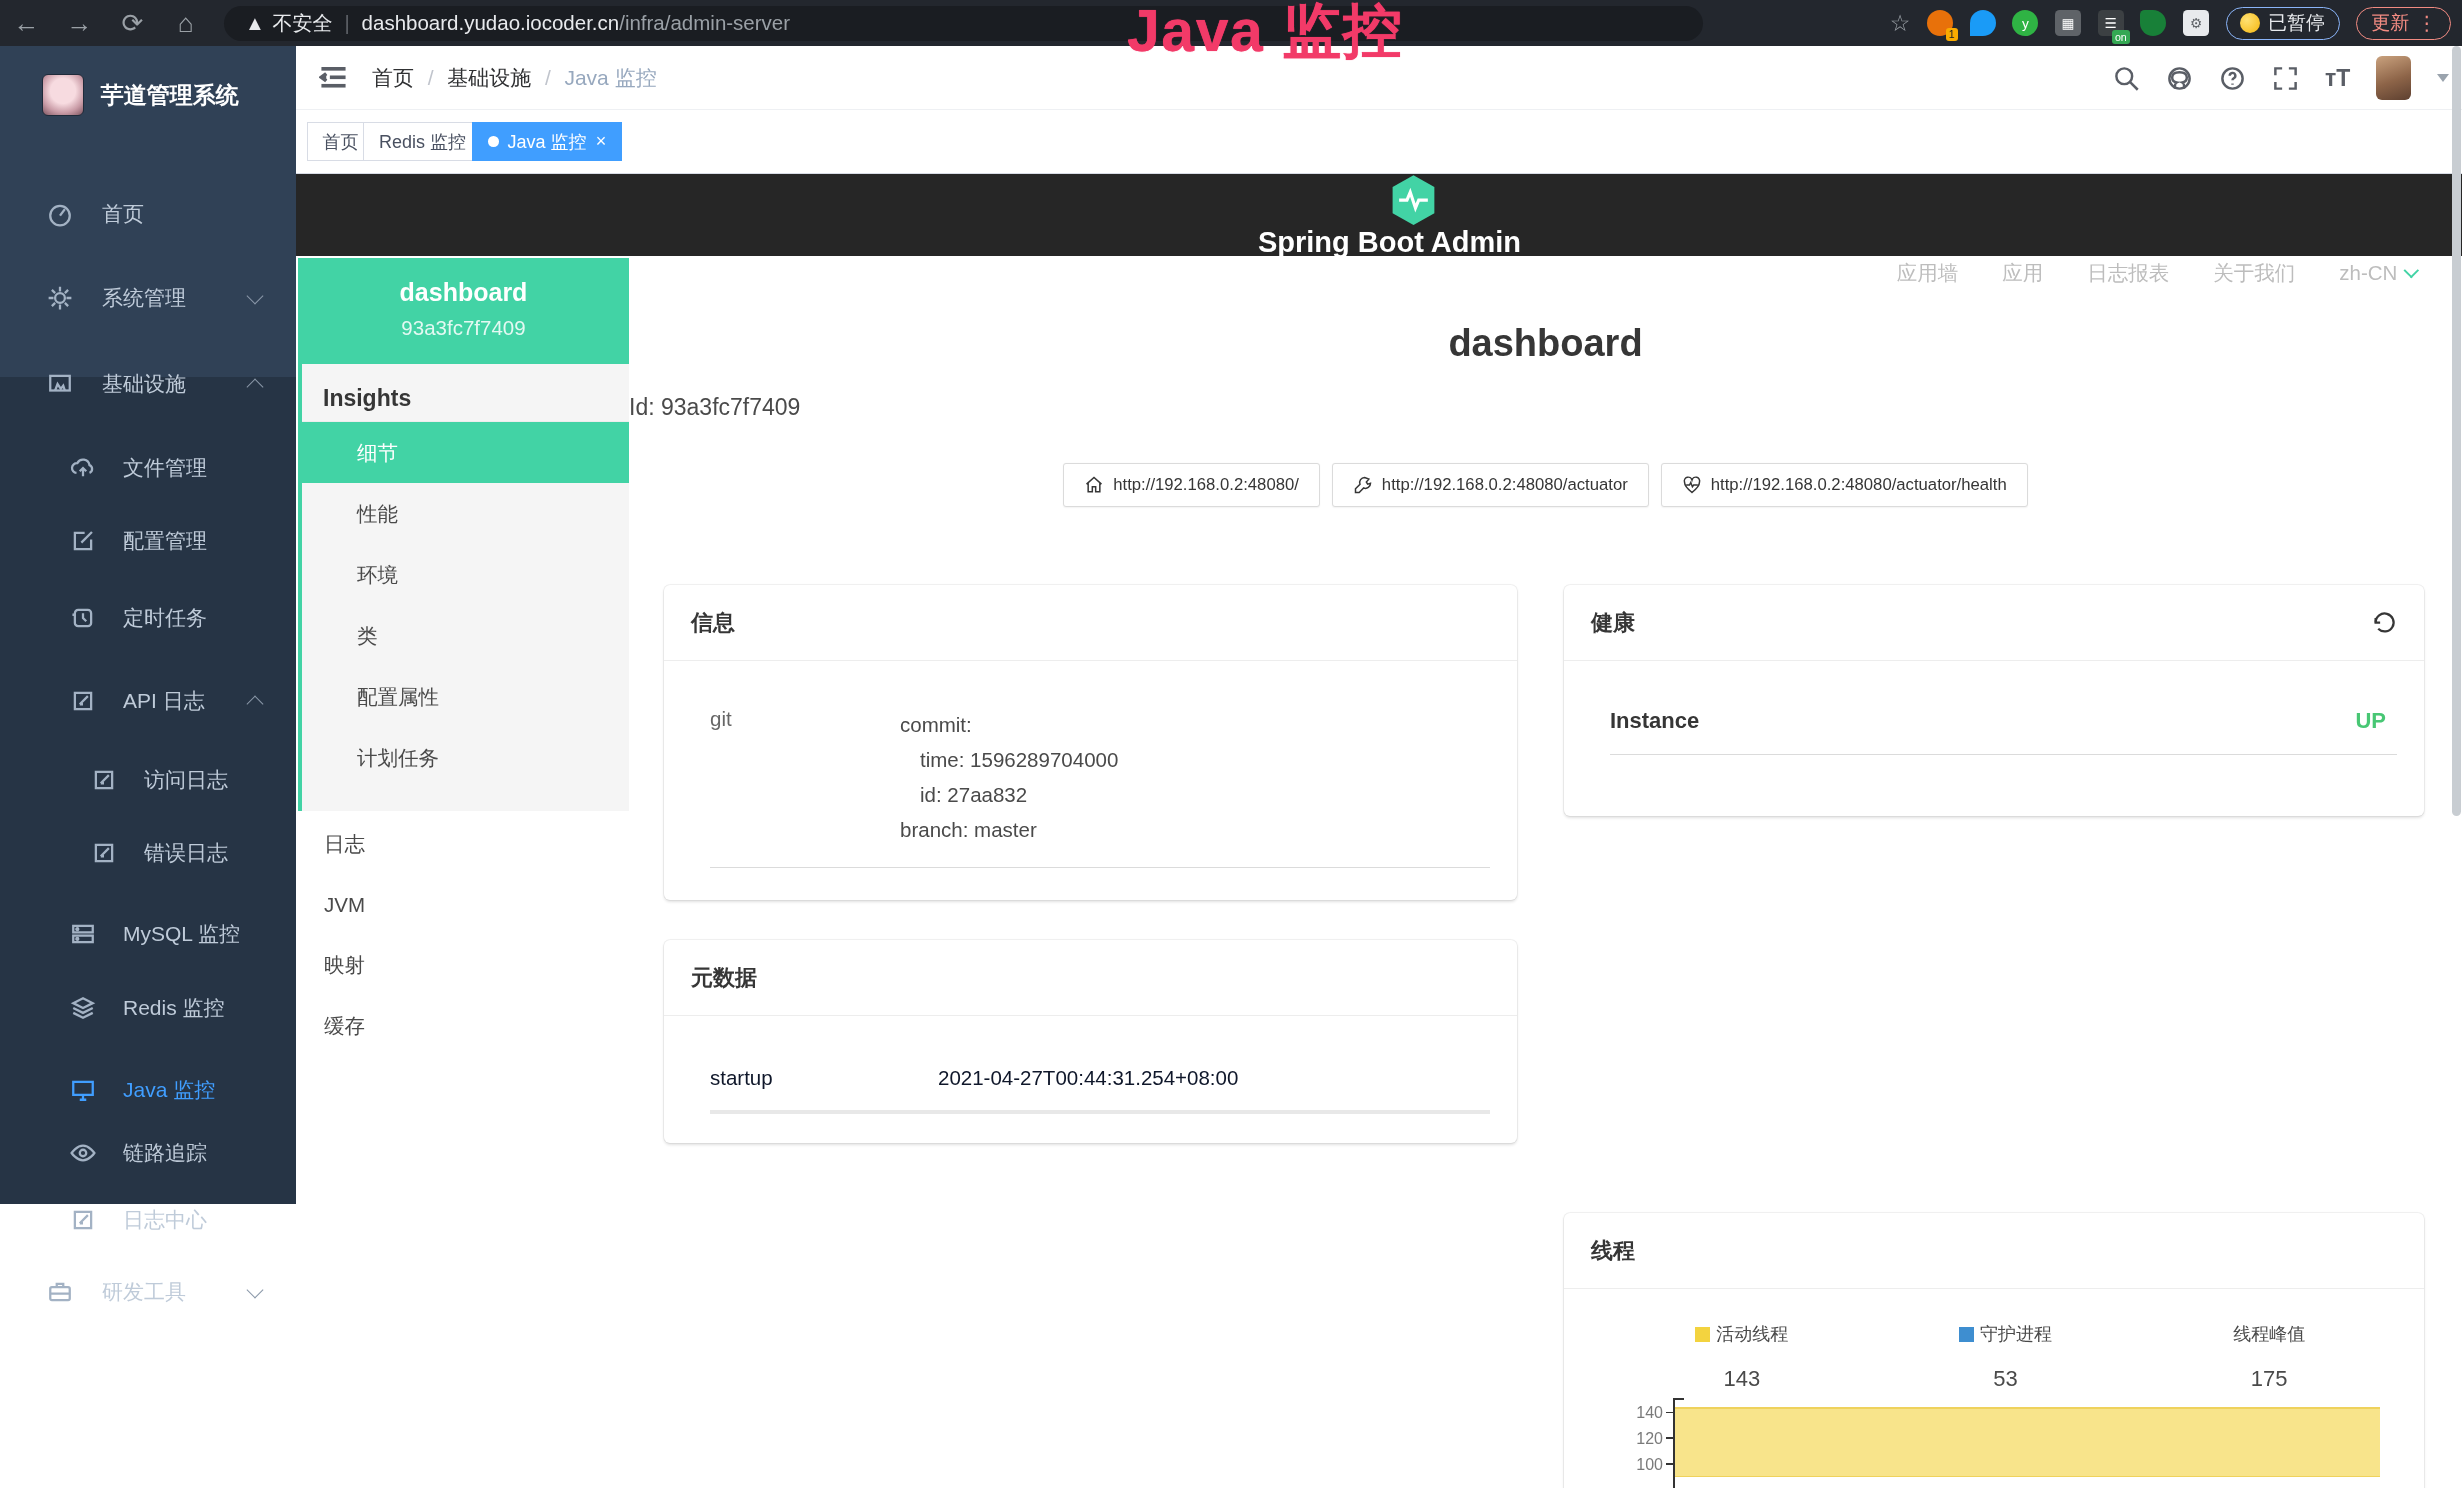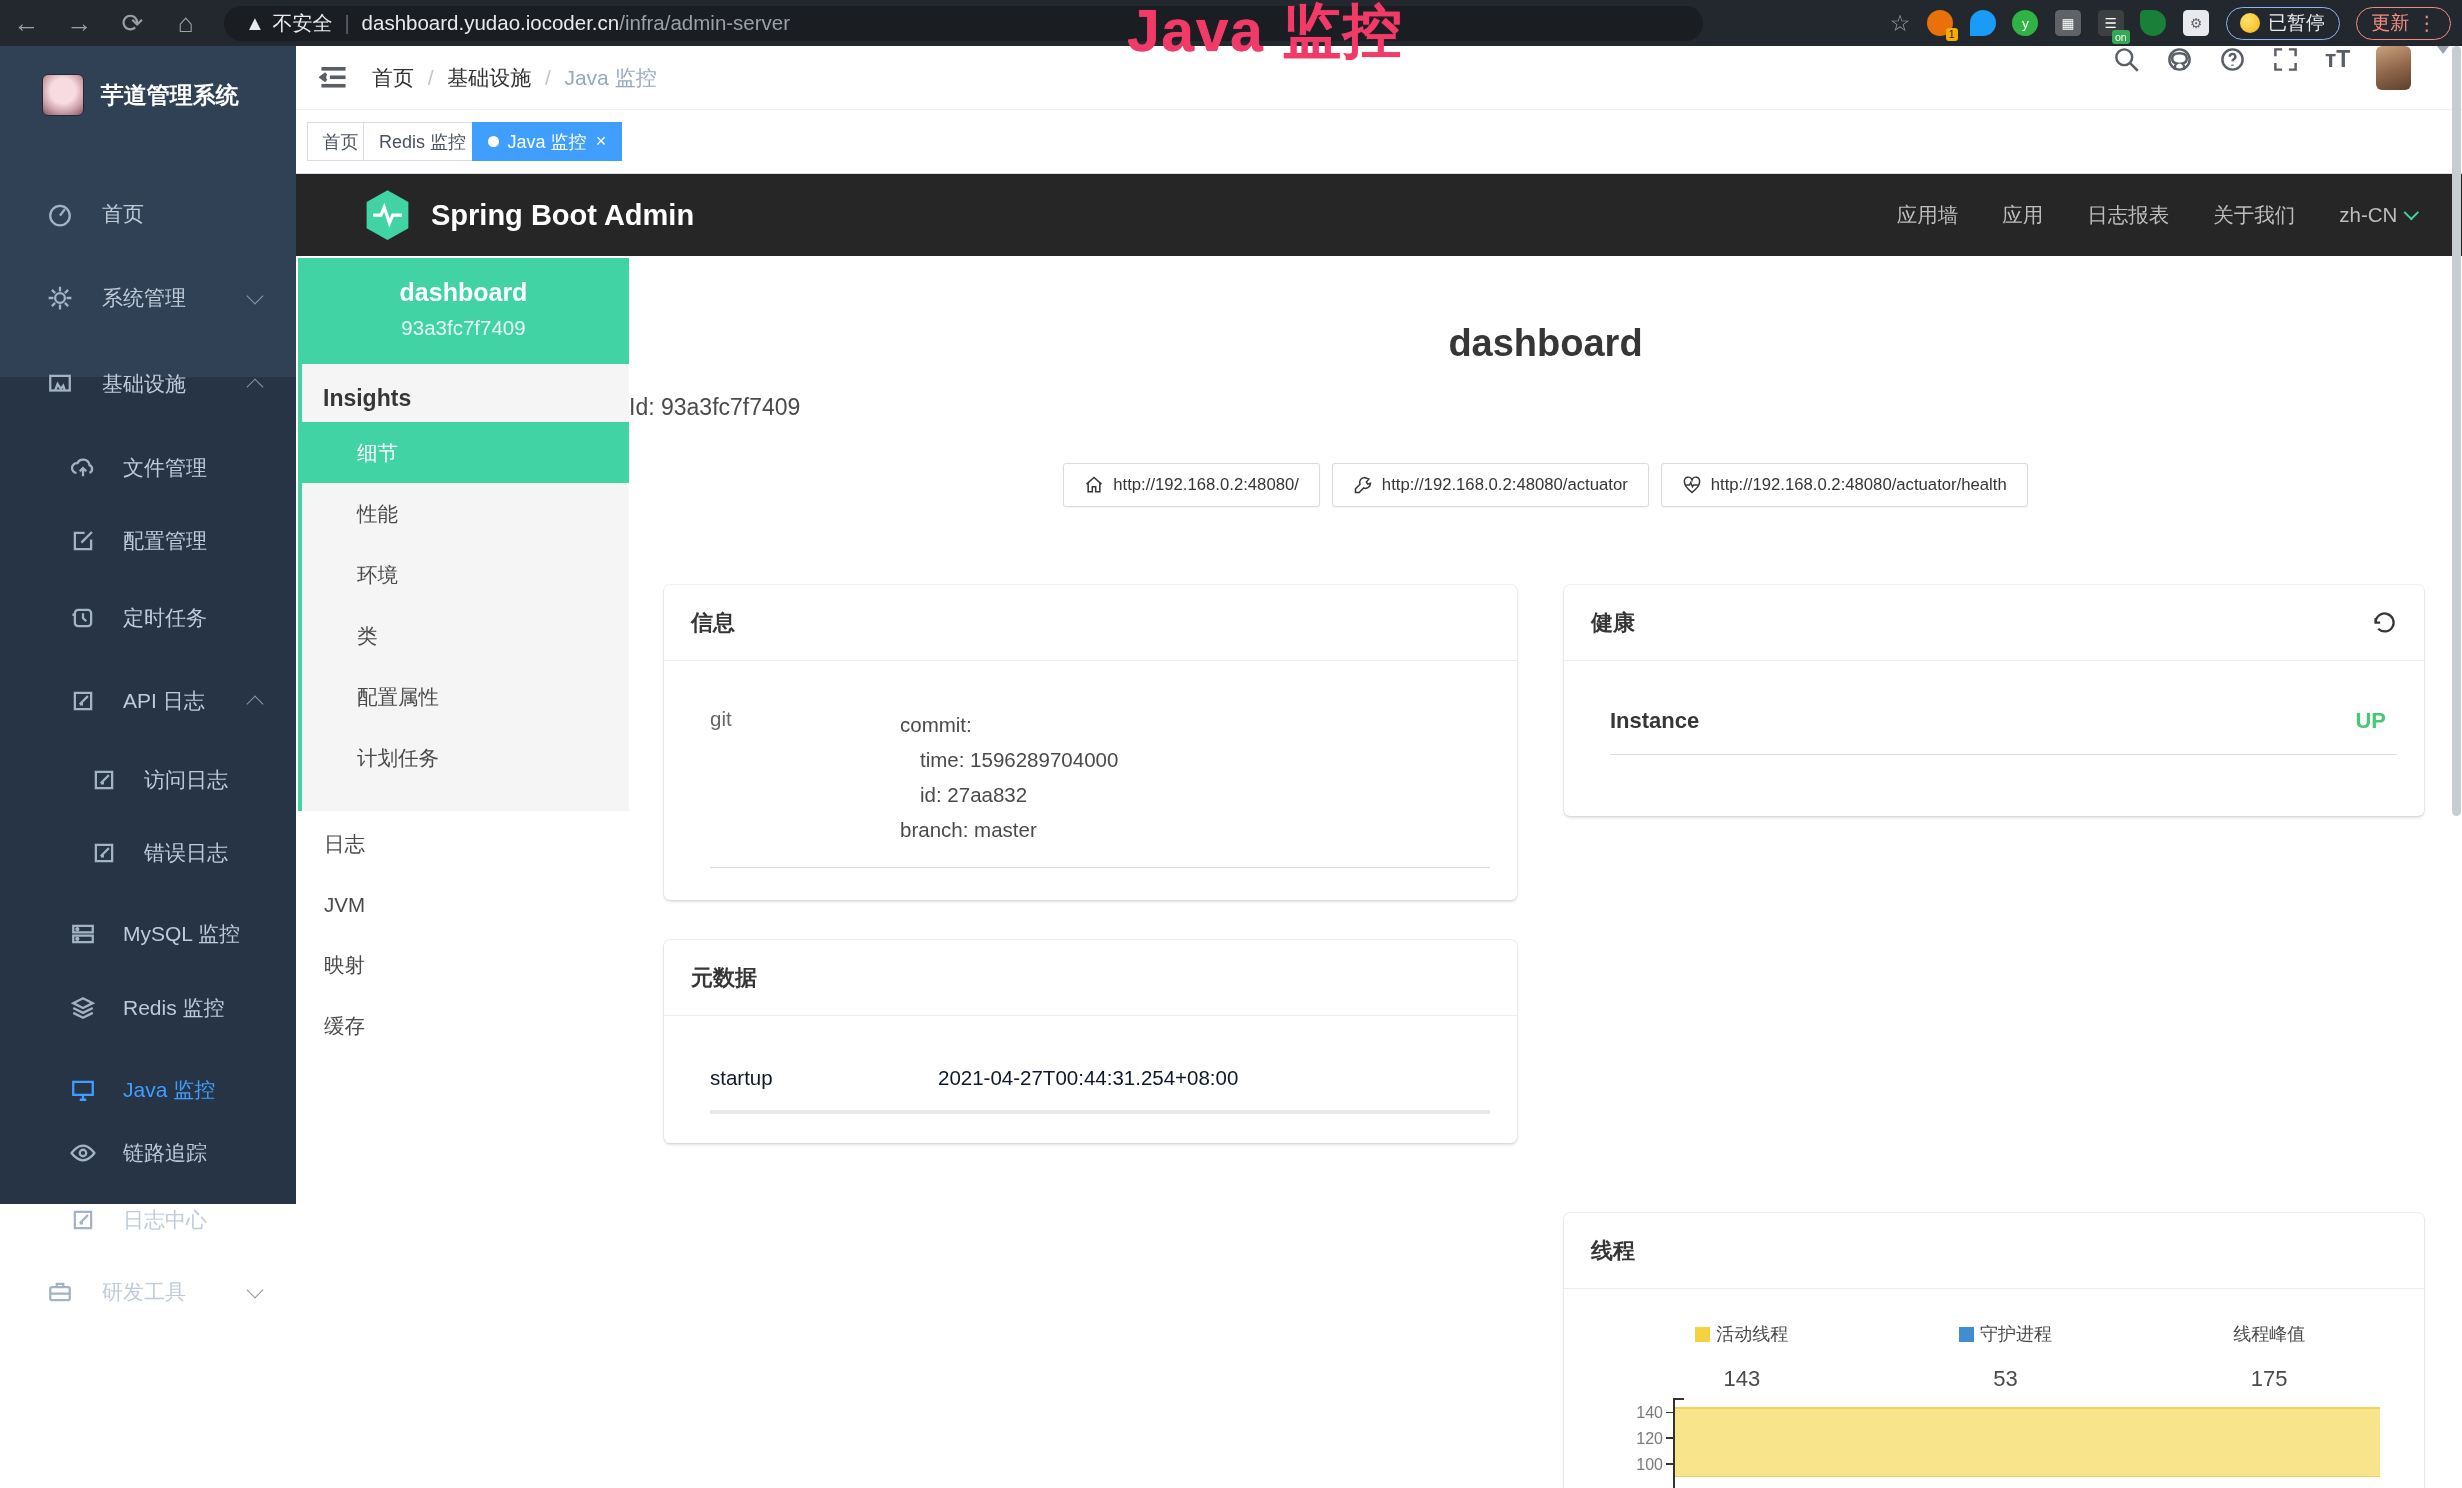--- a/index.html
+++ b/index.html
@@ -51,37 +51,37 @@
   .ic svg { width:100%; height:100%; stroke:#a3b2c4; fill:none; stroke-width:1.4; }
   .s-item.active .ic svg { stroke:#409eff; }
 
   
   .navbar { position:absolute; left:296px; top:46px; width:2167px; height:64px; background:#fff; border-bottom:0.8px solid #eef0f3; }
   .hamburger { position:absolute; left:23px; top:18px; width:29px; height:27px; cursor:pointer; }
   .hamburger svg { stroke:#5a5e66; stroke-width:3; }
   .breadcrumb { position:absolute; left:76px; top:0; height:64px; display:flex; align-items:center; font-size:21px; color:#303133; gap:13.7px; }
   .breadcrumb .bsep { color:#c0c4cc; }
   .breadcrumb .last { color:#97a8be; }
-  .nav-right { position:absolute; right:13.7px; top:0; height:64px; display:flex; gap:26px; }
+  .nav-right { position:absolute; right:13.7px; top:0; height:64px; display:flex; align-items:center; gap:26px; }
   .nav-ic { width:27px; height:27px; }
   .nav-ic svg { width:100%; height:100%; stroke:#5a5e66; fill:none; stroke-width:2.2; }
   .tT { font-size:23px; color:#5a5e66; font-weight:bold; }
   .avatar { width:35px; height:44px; border-radius:6px; background:linear-gradient(160deg,#caa27e 0%, #8d6448 55%, #5d4030 100%); }
   .caret-down { width:0; height:0; border-left:6.8px solid transparent; border-right:6.8px solid transparent; border-top:8.3px solid #9aa3ad; }
 
   
   .tabbar { position:absolute; left:296px; top:110px; width:2167px; height:64px; background:#fff; border-bottom:0.8px solid #d8dce5; }
   .tab { position:absolute; top:12px; height:39px; display:flex; align-items:center; padding:0 15px; border:0.8px solid #d8dce5; background:#fff; color:#495060; font-size:18px; gap:9px; cursor:pointer; }
   .tab .x { color:#9aa3b0; font-size:18px; }
   .tab.active { background:#409eff; border-color:#409eff; color:#fff; }
   .tab.active .dot { width:10.6px; height:10.6px; border-radius:50%; background:#fff; }
   .tab.active .x { color:#fff; }
 
   
-  .sba-header { position:absolute; left:296px; top:174px; width:2167px; height:82px; background:#262626; display:flex; align-items:center; }
+  .sba-header { position:absolute; left:296px; top:174px; width:2167px; height:82px; background:#262626; display:flex; align-items:center;flex-direction:column; }
   .hexlogo { width:47px; height:52px; margin-left:68px; }
   .sba-title { color:#fff; font-size:29px; font-weight:bold; margin-left:20px; }
   .sba-nav { margin-left:auto; margin-right:46px; display:flex; align-items:center; gap:44px; }
   .sba-nav .lnk { color:#bdbdbd; font-size:20.5px; cursor:pointer; }
   .sba-locale { display:flex; align-items:center; gap:9px; color:#bdbdbd; font-size:20.5px; cursor:pointer; }
   .gchev { width:10.6px; height:10.6px; border-right:2.3px solid #42d3a5; border-bottom:2.3px solid #42d3a5; transform:rotate(45deg); margin-top:-4.6px; }
 
   
   .sba-side-head { position:absolute; left:298px; top:258px; width:331px; height:106px; background:#42d3a5; color:#fff; text-align:center; }
   .sba-side-head .nm { font-size:25px; font-weight:bold; margin-top:20px; }

